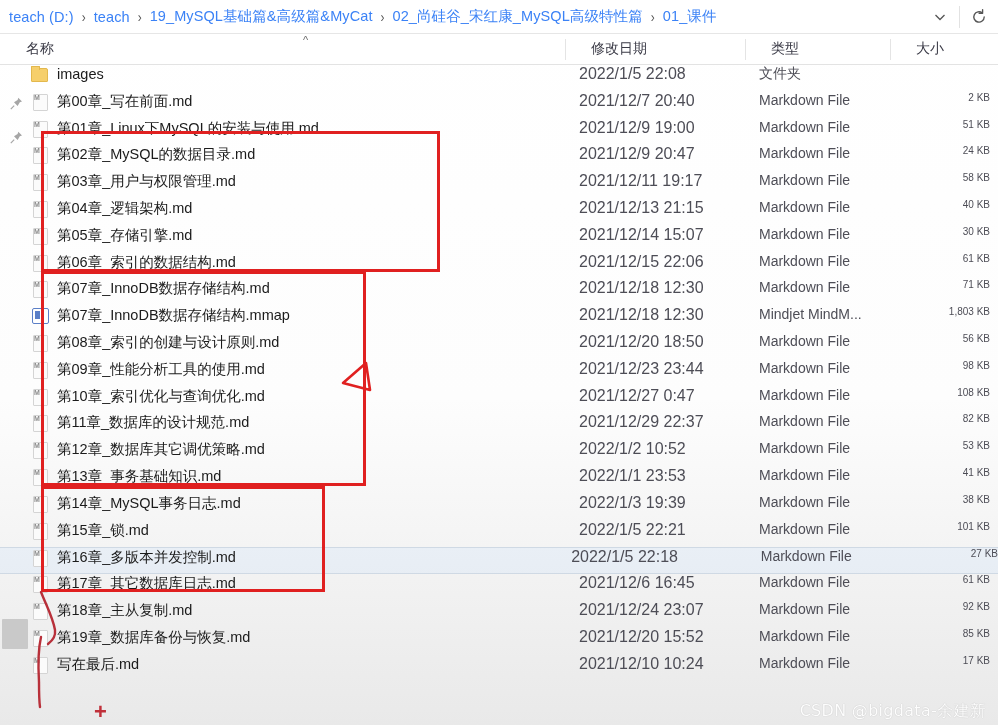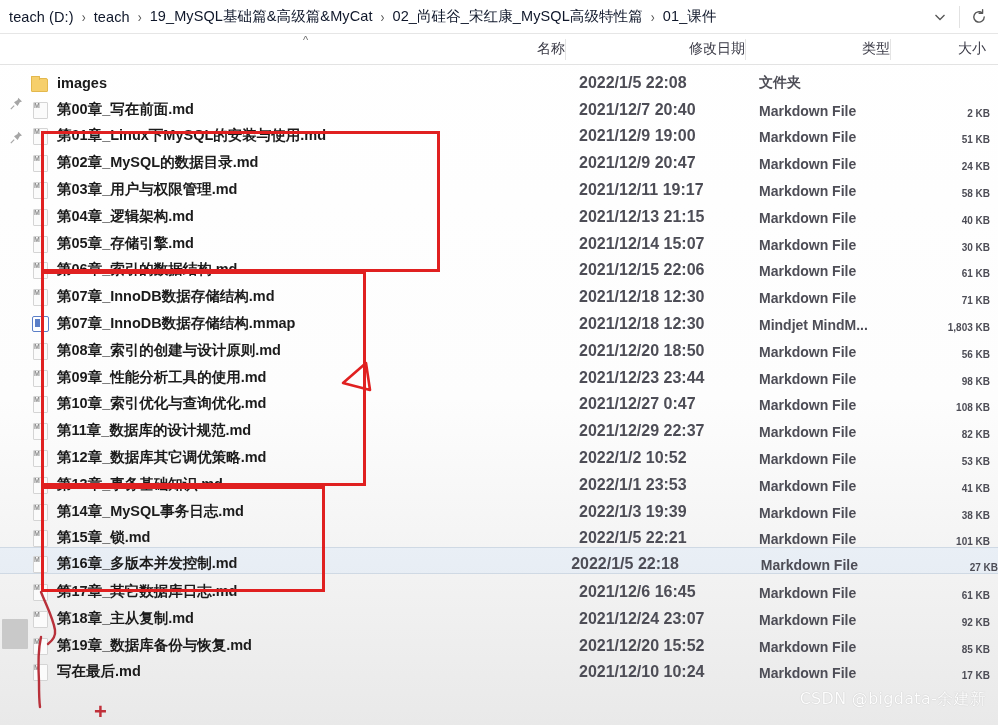--- a/index.html
+++ b/index.html
@@ -28,21 +28,21 @@
   }
   .crumbs {
     display: flex;
     align-items: center;
     flex: 1 1 auto;
     overflow: hidden;
     white-space: nowrap;
   }
   .crumb {
     font-size: 14.5px;
-    color: #0f172a;
+    color: #3b82f6;
     padding: 2px 3px;
     letter-spacing: 0.1px;
   }
   .crumb-sep {
     color: #555;
     font-size: 12px;
     padding: 0 5px;
     transform: scaleY(1.25);
   }
   .addr-btn {
@@ -64,21 +64,20 @@
     background: #ffffff;
     border-bottom: 1px solid #e3e3e3;
     font-size: 14px;
     color: #3a3a46;
   }
   .colhead .cell {
     height: 31px;
     display: flex; align-items: center;
     padding-left: 26px;
     position: relative;
-    justify-content: flex-end;
   }
   .colhead .cell + .cell::before {
     content: "";
     position: absolute;
     left: 0; top: 5px; bottom: 5px;
     width: 1px; background: #e4e4e4;
   }
   .c-name { width: 565px; }
   .c-date { width: 180px; }
   .c-type { width: 145px; }
@@ -91,25 +90,24 @@
     line-height: 12px;
   }
 
   
   .filelist {
     position: relative;
   }
   .row {
     height: 26.8px;
     display: flex;
-    align-items: flex-end;
+    align-items: flex-start;
     font-size: 14.5px;
     color: #1b1b1b;
     position: relative;
-    font-weight: bold;
   }
   .row.selected {
     background: rgba(205,226,252,0.28);
     border-top: 1px solid #cfd9e4;
     border-bottom: 1px solid #cfd9e4;
     gap: 18px;
   }
   .cell-name {
     width: 565px;
     display: flex;
@@ -245,21 +243,21 @@
     position: absolute;
     color: #c0303a;
     font-size: 22px;
     font-weight: bold;
     line-height: 1;
   }
 
   
   .watermark {
     position: absolute;
-    right: 12px; bottom: 15px;
+    right: 12px; bottom: 3px;
     font-size: 16px;
     color: #ffffff;
     opacity: 0.92;
     text-shadow: 0 0 1px rgba(120,120,120,0.55);
     font-family: "DejaVu Sans", sans-serif;
     letter-spacing: 0.3px;
     pointer-events: none;
   }
 </style>
 </head>

